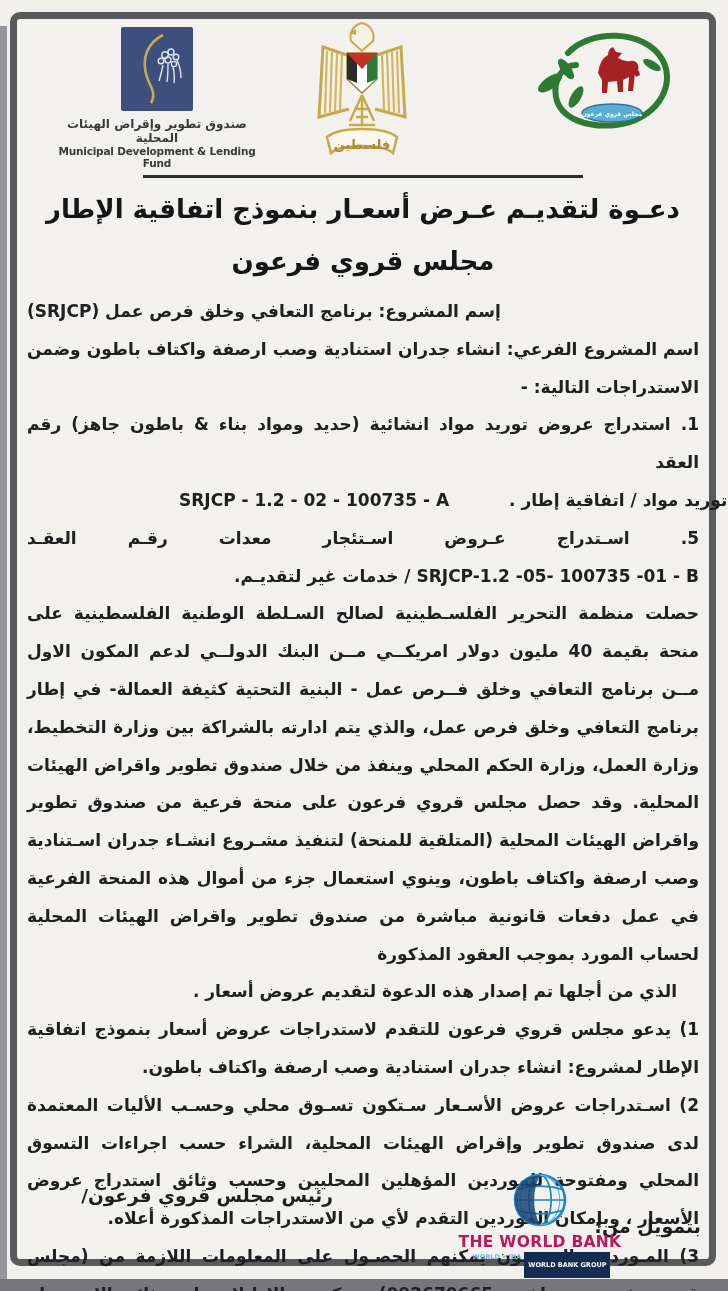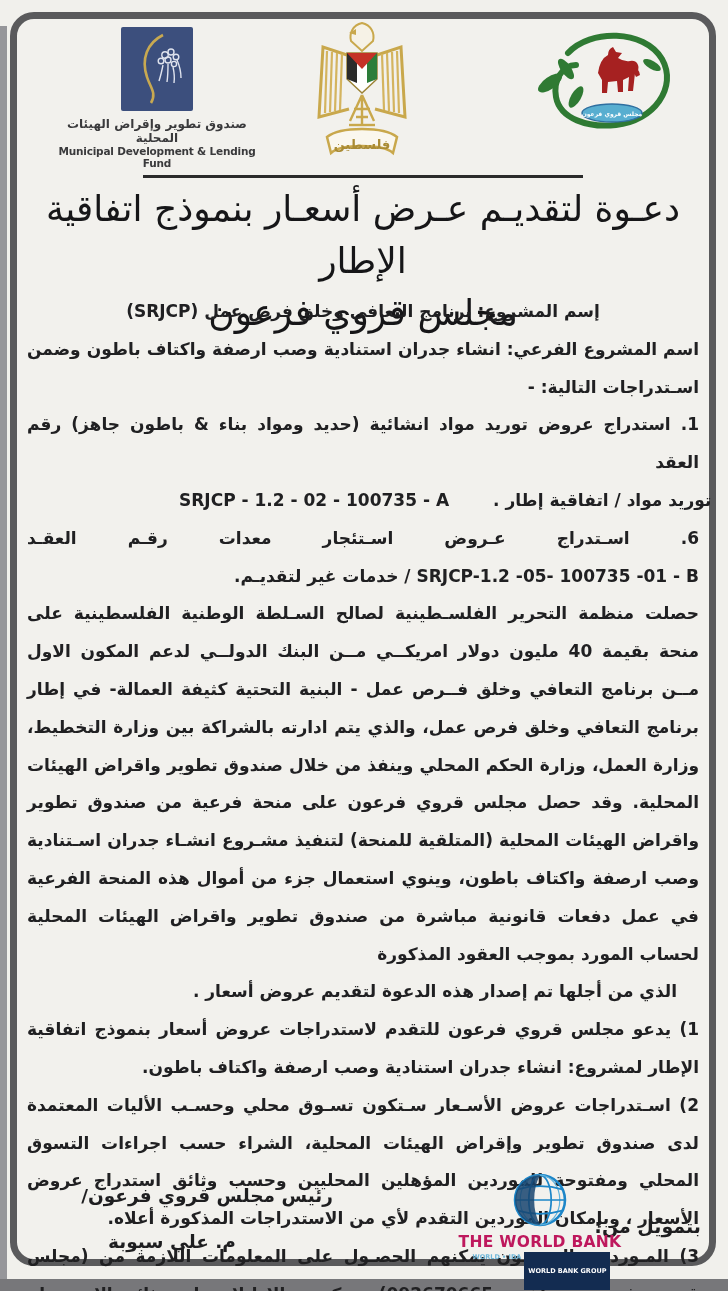--- a/index.html
+++ b/index.html
@@ -7,52 +7,52 @@
     width:728px;height:1291px;position:relative;overflow:hidden;
     background:#f1f0ec;
     font-family:"DejaVu Sans",sans-serif;
     color:#1e1e20;
   }
   .edge-left{position:absolute;left:0;top:26px;width:7px;height:1258px;background:#96969a;}
   .edge-bottom{position:absolute;left:0;top:1279px;width:728px;height:12px;background:#77777a;}
   .marker{position:absolute;left:26px;top:11px;width:70px;direction:rtl;font-size:17px;font-weight:bold;color:#2a2a2c;}
   .frame{
     position:absolute;left:10px;top:12px;width:692px;height:1240px;
-    border:7px solid #5a5a5c;border-radius:24px;background:#f2f1ed;
+    border:7px solid #5a5a5c;border-radius:10px;background:#f2f1ed;
   }
   .frame > *{position:absolute;}
   
   .mdlf-block{left:30px;top:8px;width:220px;text-align:center;}
   .mdlf-block svg{display:block;margin:0 auto;}
   .cap-ar{font-size:12px;font-weight:bold;margin-top:6px;direction:rtl;color:#3a3a3c;}
   .cap-en{font-size:10.5px;font-weight:bold;color:#3a3a3c;letter-spacing:-0.2px;}
   .emblem-block{left:292px;top:2px;width:110px;}
   .council-block{left:515px;top:6px;width:150px;}
   .divider{left:126px;top:156px;width:440px;height:0;border-top:3px solid #2b2b2b;}
   
   .title{left:0;top:164px;width:692px;text-align:center;direction:rtl;
-    font-weight:normal;font-size:36px;line-height:52px;color:#161618;}
+    font-weight:bold;font-size:26px;line-height:52px;color:#161618;}
   
   .body{left:10px;top:274px;width:672px;direction:rtl;
     font-size:17px;font-weight:bold;line-height:37.8px;color:#202022;}
   .body p{margin:0;text-align:justify;}
-  .body p.single{text-align:center;}
-  .codeline{direction:ltr;display:flex;gap:44px;padding-left:152px;text-align:center;}
+  .body p.single{text-align:left;}
+  .codeline{direction:ltr;display:flex;gap:60px;padding-left:152px;text-align:center;}
   .codeline .code{white-space:nowrap;}
   .codeline .desc{direction:rtl;white-space:nowrap;}
   .ltr{direction:ltr;unicode-bidi:embed;white-space:nowrap;}
   .indent{padding-right:22px;}
   
   .funded{right:8px;top:1196px;direction:rtl;font-size:19px;font-weight:bold;margin-left:40px;}
   .wb-block{left:438px;top:1150px;width:170px;text-align:center;}
   .wb-block svg{display:block;margin:0 auto;}
   .wb-name{font-size:15.5px;font-weight:bold;color:#be185d;letter-spacing:0.3px;margin-top:2px;white-space:nowrap;}
   .wb-sub{margin-top:1px;font-size:6.5px;font-weight:bold;display:flex;justify-content:center;align-items:stretch;gap:0;}
   .wb-sub .l{color:#6fb7d9;padding:1px 3px;}
-  .wb-sub .r{color:#ffffff;background:#132c51;padding:15px 4px;}
+  .wb-sub .r{color:#ffffff;background:#132c51;padding:9px 4px;}
   .sig1{left:55px;top:1166px;width:270px;direction:rtl;text-align:center;font-size:18.5px;font-weight:bold;}
   .sig2{left:60px;top:1212px;width:190px;direction:rtl;text-align:center;font-size:18.5px;font-weight:bold;}
 </style>
 </head>
 <body>
 
 <div class="edge-left"></div>
 <div class="edge-bottom"></div>
 <div class="marker">3/3 د</div>
 
@@ -142,27 +142,27 @@
 
   <div class="divider"></div>
 
   <div class="title">
     <div>دعـوة لتقديـم عـرض أسعـار بنموذج اتفاقية الإطار</div>
     <div>مجلس قروي فرعون</div>
   </div>
 
   <div class="body">
     <p class="single">إسم المشروع: برنامج التعافي وخلق فرص عمل (SRJCP)</p>
-    <p>اسم المشروع الفرعي: انشاء جدران استنادية وصب ارصفة واكتاف باطون وضمن اسـتدراجات التالية: -</p>
+    <p>اسم المشروع الفرعي: انشاء جدران استنادية وصب ارصفة واكتاف باطون وضمن الاستدراجات التالية: -</p>
     <p>1. استدراج عروض توريد مواد انشائية (حديد ومواد بناء &amp; باطون جاهز) رقم العقد</p>
     <p class="codeline">
         <span class="code">SRJCP - 1.2 - 02 - 100735 - A</span>
         <span class="desc">توريد مواد / اتفاقية إطار .</span>
       </p>
-    <p><span>6. اسـتدراج عـروض اسـتئجار معدات رقـم العقـد </span><span class="ltr" dir="ltr">SRJCP-1.2 -05- 100735 -01 - B</span><span> / خدمات غير لتقديـم.</span></p>
+    <p><span>5. اسـتدراج عـروض اسـتئجار معدات رقـم العقـد </span><span class="ltr" dir="ltr">SRJCP-1.2 -05- 100735 -01 - B</span><span> / خدمات غير لتقديـم.</span></p>
     <p>حصلت منظمة التحرير الفلسـطينية لصالح السـلطة الوطنية الفلسطينية على منحة بقيمة 40 مليون دولار امريكــي مــن البنك الدولــي لدعم المكون الاول مــن برنامج التعافي وخلق فــرص عمل - البنية التحتية كثيفة العمالة- في إطار برنامج التعافي وخلق فرص عمل، والذي يتم ادارته بالشراكة بين وزارة التخطيط، وزارة العمل، وزارة الحكم المحلي وينفذ من خلال صندوق تطوير واقراض الهيئات المحلية. وقد حصل مجلس قروي فرعون على منحة فرعية من صندوق تطوير واقراض الهيئات المحلية (المتلقية للمنحة) لتنفيذ مشـروع انشـاء جدران اسـتنادية وصب ارصفة واكتاف باطون، وينوي استعمال جزء من أموال هذه المنحة الفرعية في عمل دفعات قانونية مباشرة من صندوق تطوير واقراض الهيئات المحلية لحساب المورد بموجب العقود المذكورة</p>
     <p class="indent">الذي من أجلها تم إصدار هذه الدعوة لتقديم عروض أسعار .</p>
     <p>1) يدعو مجلس قروي فرعون للتقدم لاستدراجات عروض أسعار بنموذج اتفاقية الإطار لمشروع: انشاء جدران استنادية وصب ارصفة واكتاف باطون.</p>
     <p>2) اسـتدراجات عروض الأسـعار سـتكون تسـوق محلي وحسـب الأليات المعتمدة لدى صندوق تطوير وإقراض الهيئات المحلية، الشراء حسب اجراءات التسوق المحلي ومفتوحة للموردين المؤهلين المحليين وحسب وثائق استدراج عروض الأسعار ، وبإمكان الموردين التقدم لأي من الاستدراجات المذكورة أعلاه.</p>
     <p>3) المـوردون المعنيـون يمكنهم الحصـول على المعلومات اللازمة من (مجلس قـروي فرعون - تلفون 092670665) ويمكنهـم الاطـلاع على وثائق الاسـتدراج والحصول عليها على العنـوان: مجلس قروي فرعون - مجمع الخدمات - الطابق الاول ابتداءً من السـاعة 09:00 صباحاً حتى السـاعة 1:00 ظهرا من تاريخ 2026/03/03 حتى تاريخ 2026/03/12.</p>
 
   </div>
 
   <div class="funded">بتمويل من:</div>
 
@@ -175,15 +175,14 @@
       <path d="M36,7 a29,29 0 0 0 0,58 a40,52 0 0 1 0,-58" fill="#17446e" opacity="0.85"></path>
     </svg>
     <div class="wb-name">THE WORLD BANK</div>
     <div class="wb-sub">
       <span class="l">WORLD • IDA</span>
       <span class="r">WORLD BANK GROUP</span>
     </div>
   </div>
 
   <div class="sig1">رئيس مجلس قروي فرعون/</div>
-  <div class="sig2">م. علي سبوبة</div>
 
 </div>
 
 </body></html>

